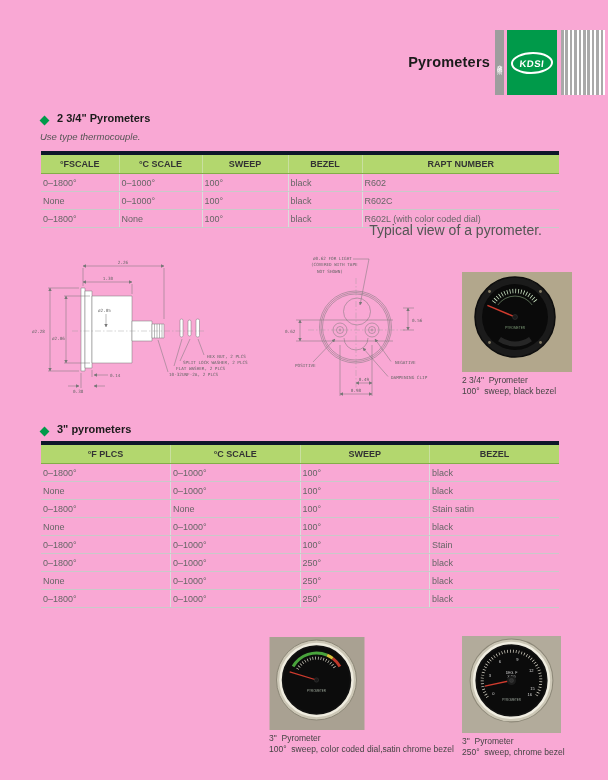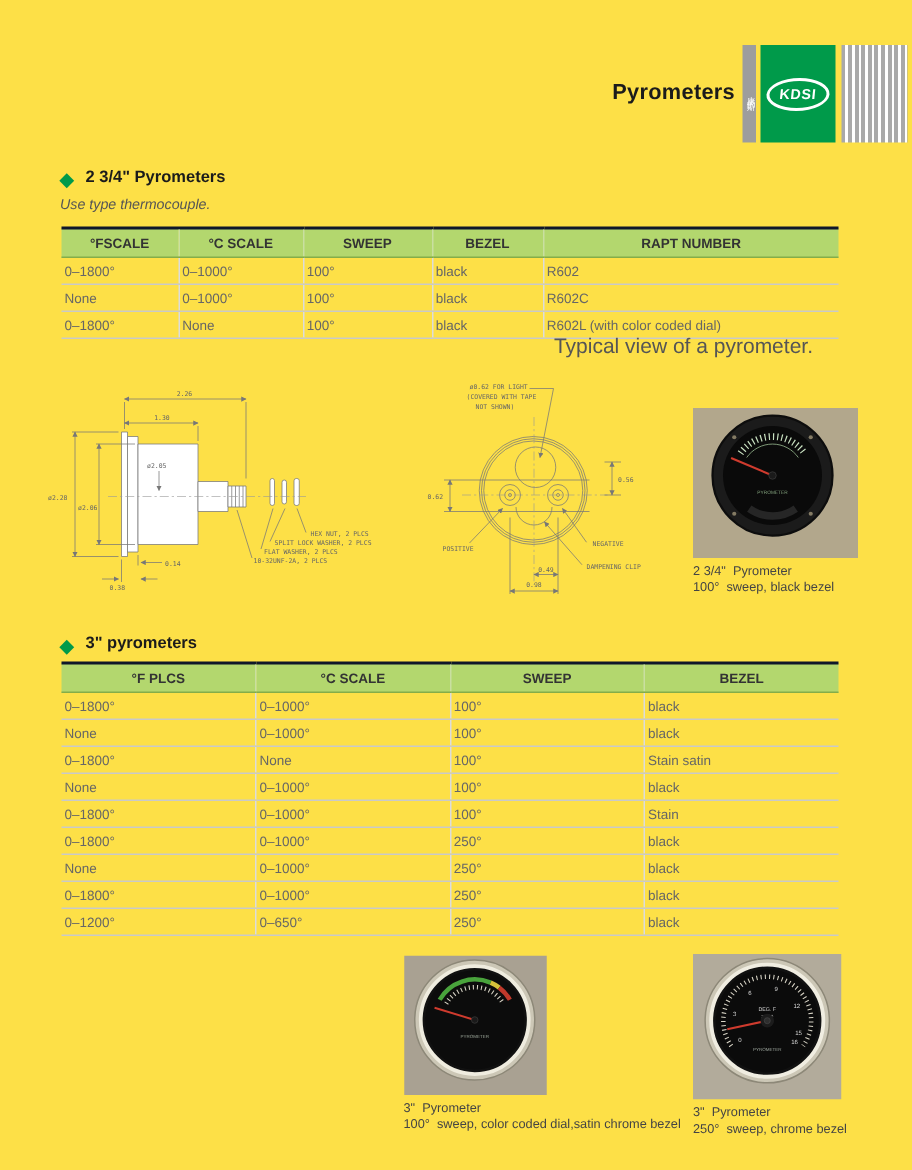--- a/index.html
+++ b/index.html
@@ -1,18 +1,18 @@
 <!DOCTYPE html>
 <html><head>
 <meta charset="utf-8">
 <style>
   html,body { margin:0; padding:0; background:#e8e8e8; }
   .page {
     position:relative; width:608px; height:780px; margin:0 auto;
-    background:#fde047; overflow:hidden;
+    background:#f9a8d4; overflow:hidden;
     font-family:"Liberation Sans", sans-serif; color:#222;
   }
   .abs { position:absolute; }
 
   
   .page-title { top:54px; right:118px; font-size:14.5px; font-weight:bold; letter-spacing:.2px; color:#1b1b1b; }
   .logo-side { left:495px; top:30px; width:9px; height:65px; background:#9d9d9d; color:#fff;
                font-size:5.5px; line-height:1; writing-mode:vertical-rl; text-align:center;
                letter-spacing:2px; padding-top:0; display:flex; align-items:center; justify-content:center; }
   .logo-green { left:507px; top:30px; width:50px; height:65px; background:#009a4a;
@@ -25,21 +25,21 @@
 
   
   .diamond { width:7px; height:7px; background:#009a4a; transform:rotate(45deg); }
   .sec-title { font-size:11px; font-weight:bold; color:#1b1b1b; }
   .sec-sub { font-size:9.5px; color:#555; }
   .note { font-size:14px; color:#555; }
 
   
   table { border-collapse:collapse; table-layout:fixed; width:518px; }
   th { background:#b3d76e; color:#333; font-size:9px; font-weight:bold; padding:4px 2px;
-       border-top:2px solid #0f172a; border-bottom:1px solid #84ad49; border-left:1px solid #c9dfa0; }
+       border-top:4px solid #0f172a; border-bottom:1px solid #84ad49; border-left:1px solid #c9dfa0; }
   th:first-child { border-left:none; }
   td { font-size:9px; color:#666; text-align:left; padding:3.5px 2px;
        border-bottom:1px solid #c9c9c9; border-left:1px solid #dcdcdc; }
   td:first-child { border-left:none; }
   .t1 { left:41px; top:151px; }
   .t2 { left:41px; top:441px; }
   .t1 col.c1{width:78px}.t1 col.c2{width:83px}.t1 col.c3{width:86px}.t1 col.c4{width:74px}.t1 col.c5{width:197px}
   .t2 col{width:129.5px}
 
   
@@ -317,26 +317,20 @@
           <td>0–1000°</td>
           <td>250°</td>
           <td>black</td>
         </tr>
         <tr>
           <td>0–1800°</td>
           <td>0–1000°</td>
           <td>250°</td>
           <td>black</td>
         </tr>
-        <tr>
-          <td>0–1200°</td>
-          <td>0–650°</td>
-          <td>250°</td>
-          <td>black</td>
-        </tr>
       </tbody>
   </table>
 
   <svg class="abs" style="left:269px; top:637px;" width="96" height="93" viewBox="0 0 95 93">
     <rect x="0" y="0" width="95" height="93" fill="#a9a192"></rect>
     <circle cx="47" cy="43" r="40" fill="#ccc7b6" stroke="#8d8878" stroke-width="1"></circle>
     <circle cx="47" cy="43" r="36" fill="#111" stroke="#efecdf" stroke-width="2.5"></circle>
     <circle cx="47" cy="43" r="33" fill="#0c0c0c"></circle>
     <path d="M23.6,29.5 A27,27 0 0 1 57.6,18.1" stroke="#49a33c" stroke-width="3" fill="none"></path>
     <path d="M57.6,18.1 A27,27 0 0 1 63.3,21.4" stroke="#d6c23a" stroke-width="3" fill="none"></path>

